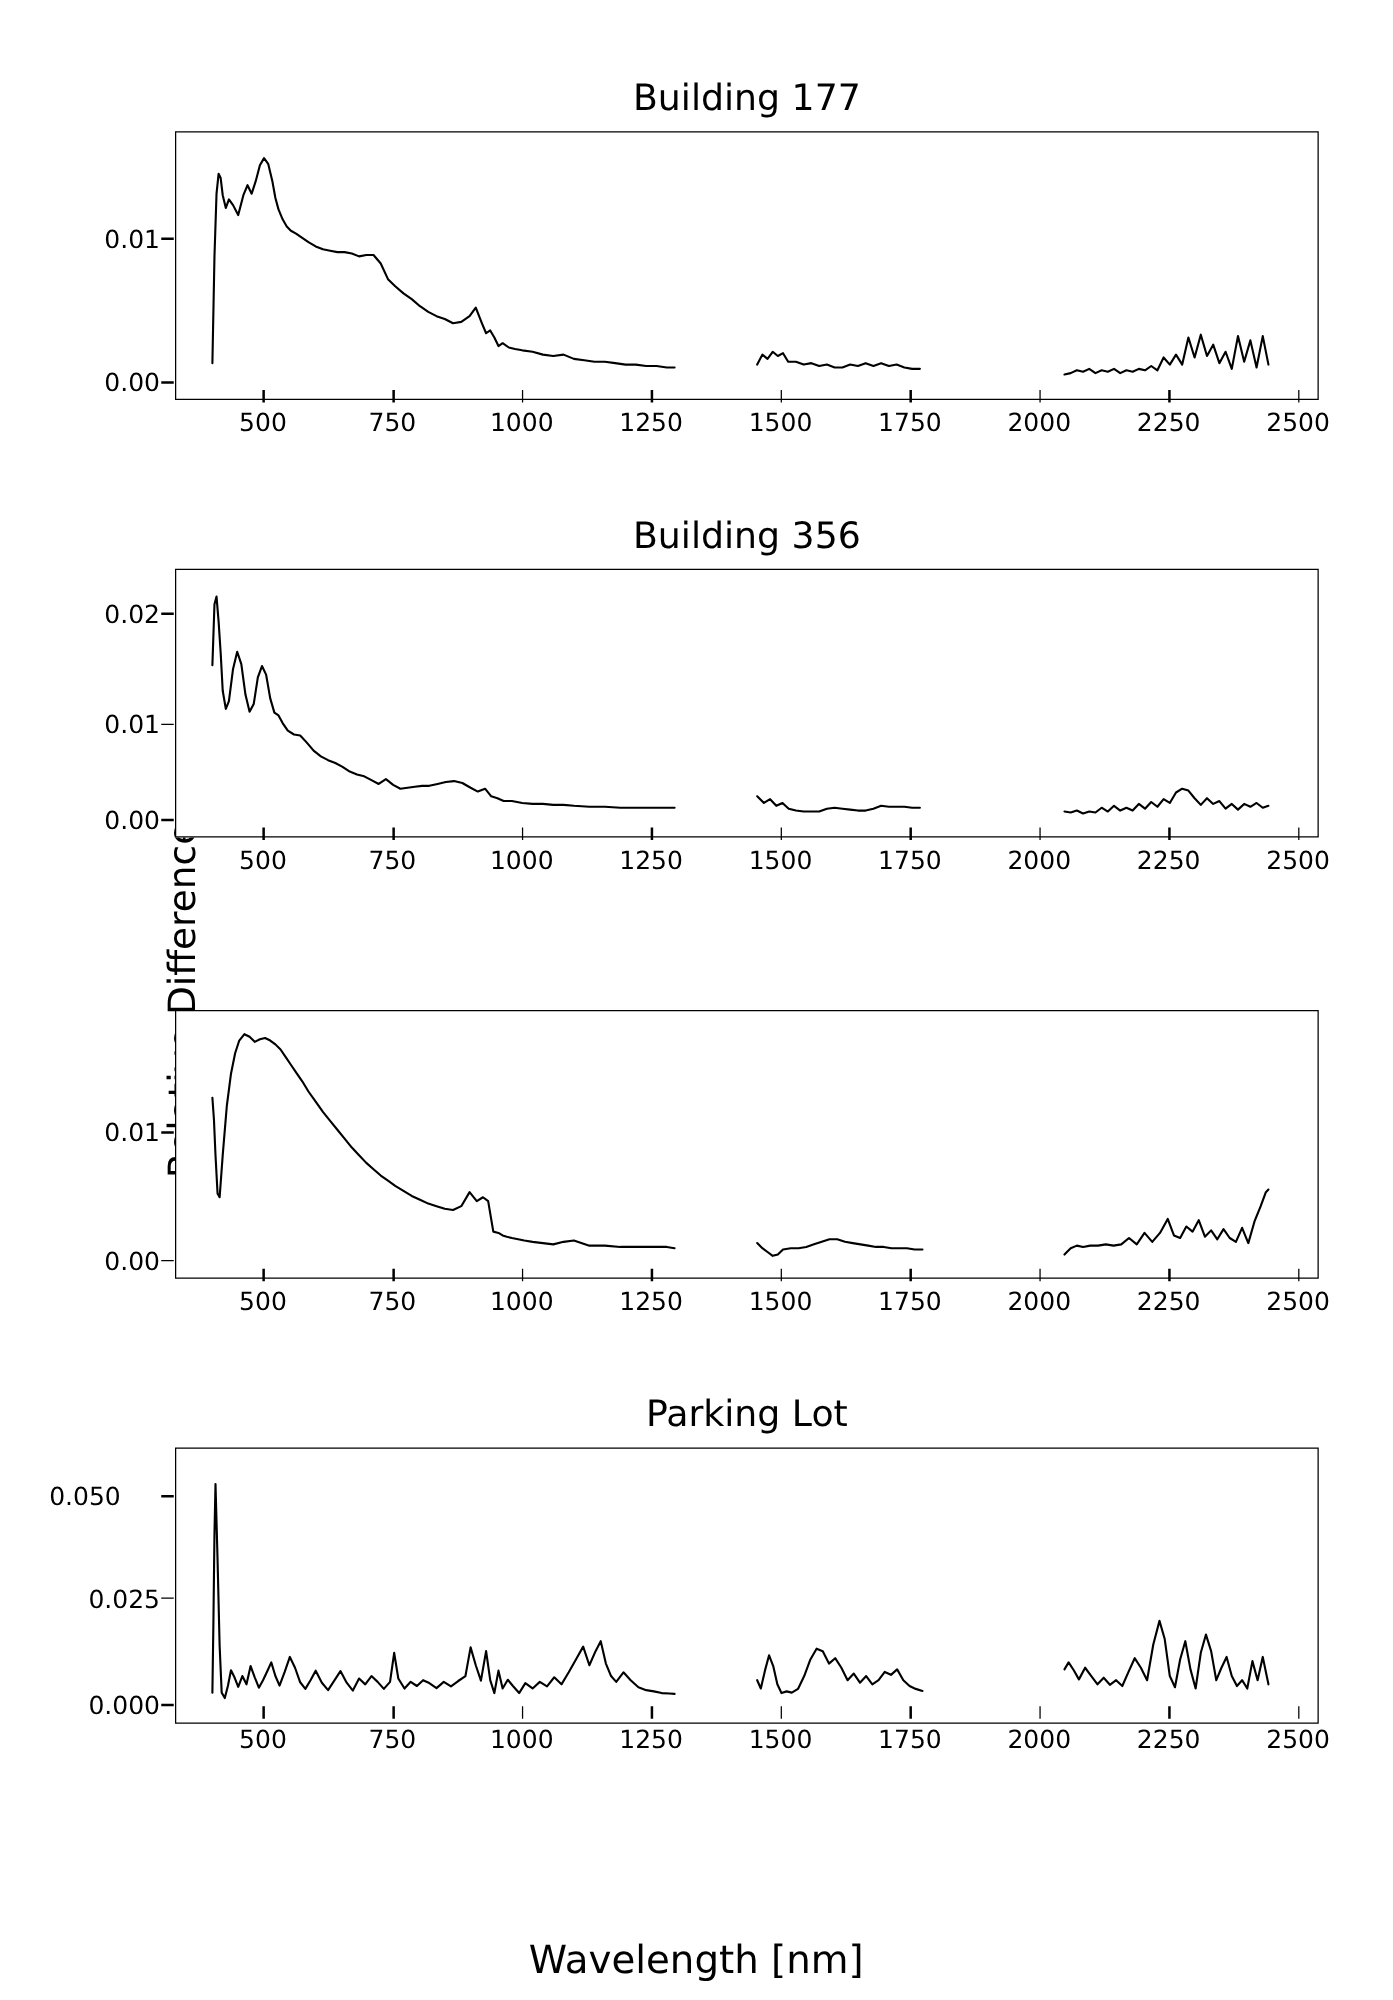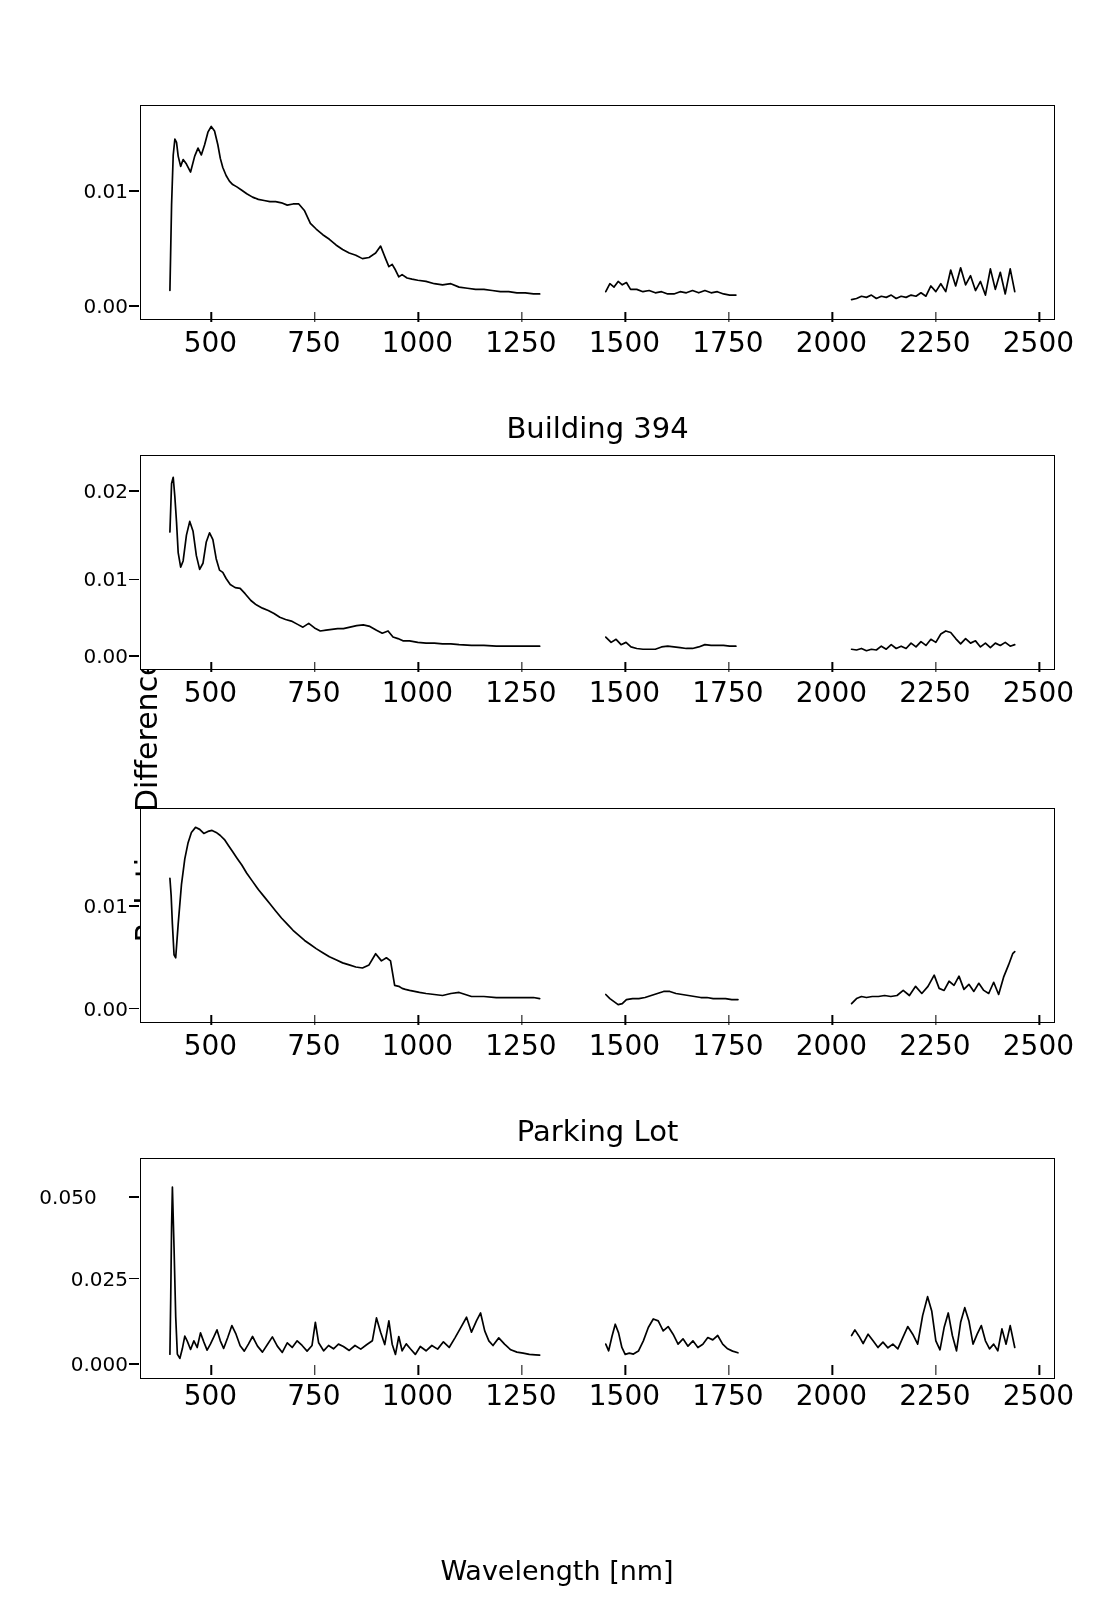--- a/index.html
+++ b/index.html
@@ -20,21 +20,21 @@
     transform:translateY(-50%) rotate(-90deg);
     transform-origin:center center;
     font-size:30px;
     white-space:nowrap;
   }
   .xlabel-global {
     position:absolute;
     left:0; right:0;
     bottom:14px;
     text-align:center;
-    font-size:27px;
+    font-size:31px;
   }
   .panel { position:absolute; }
   .panel-title {
     position:absolute;
     left:0; right:0;
     top:-44px;
     text-align:center;
     font-size:29px;
   }
   .axes {
@@ -42,40 +42,41 @@
     left:0; top:0;
     width:100%; height:100%;
     border:1.6px solid #000;
     box-sizing:border-box;
     background:#fff;
   }
   .axes svg { display:block; width:100%; height:100%; }
   .tick-x {
     position:absolute;
     transform:translateX(-50%);
-    font-size:28px;
+    font-size:20px;
   }
   .tick-x .tl { position:absolute; left:50%; top:-10px; width:1.6px; height:10px; background:#000; }
   .tick-x .txt { display:block; padding-top:4px; white-space:nowrap; }
   .tick-y {
     position:absolute;
     text-align:right;
     font-size:20px;
     transform:translateY(-50%);
     white-space:nowrap;
   }
   .tick-y .tl { position:absolute; right:-11px; top:50%; margin-top:-0.8px; width:10px; height:1.6px; background:#000; }
 </style>
 </head>
 <body>
 
 <div id="figure">
   <div class="ylabel-global">Relative Difference</div>
   <div class="xlabel-global">Wavelength [nm]</div>
 <div class="panel" style="left: 140px; top: 105px; width: 915px; height: 215px;">
+      <div class="panel-title">Building 177</div>
       <div class="axes">
         <svg viewBox="0 0 915 215" preserveAspectRatio="none">
           <path d="M28.98 186.26 L30.64 100.03 L32.29 49.44 L33.95 33.34 L35.61 36.79 L37.26 50.59 L39.75 60.94 L42.23 54.04 L45.54 58.64 L49.68 66.68 L53.82 50.59 L57.14 42.54 L60.45 49.44 L63.76 39.09 L67.07 26.44 L70.38 20.70 L73.70 25.29 L77.01 39.09 L79.49 52.89 L81.98 62.09 L85.29 70.13 L88.60 75.88 L91.91 79.33 L96.05 81.63 L101.02 85.08 L105.99 88.53 L111.79 91.98 L117.58 94.28 L123.38 95.43 L129.18 96.58 L134.97 96.58 L140.77 97.73 L146.57 100.03 L152.36 98.88 L158.16 98.88 L163.95 105.78 L169.75 118.42 L175.55 124.17 L182.17 129.92 L188.80 134.52 L195.42 140.27 L202.05 144.87 L208.67 148.32 L215.29 150.61 L221.92 154.06 L228.54 152.91 L235.17 148.32 L240.14 141.42 L245.10 154.06 L248.42 162.11 L251.73 159.81 L255.04 165.56 L258.35 172.46 L261.67 170.16 L266.63 173.61 L271.60 174.76 L277.40 175.91 L285.68 177.06 L293.96 179.36 L302.24 180.51 L310.52 179.36 L318.80 182.81 L327.08 183.96 L335.36 185.11 L343.64 185.11 L351.92 186.26 L360.20 187.41 L368.48 187.41 L376.76 188.56 L385.05 188.56 L393.33 189.71 L399.54 189.71 " fill="none" stroke="#000000" stroke-width="1.7" stroke-linejoin="round" stroke-linecap="round"></path>
           <path d="M465.78 187.41 L469.92 179.36 L474.06 182.81 L478.20 177.06 L482.34 180.51 L486.48 178.21 L490.62 185.11 L496.83 185.11 L503.04 187.41 L509.25 186.26 L515.46 188.56 L521.67 187.41 L527.88 189.71 L534.10 189.71 L540.31 187.41 L546.52 188.56 L552.73 186.26 L558.94 188.56 L565.15 186.26 L571.36 188.56 L577.57 187.41 L583.78 189.71 L589.99 190.86 L596.20 190.86 " fill="none" stroke="#000000" stroke-width="1.7" stroke-linejoin="round" stroke-linecap="round"></path>
           <path d="M712.13 195.45 L717.10 194.30 L722.06 192.01 L727.03 193.16 L732.00 190.86 L736.97 194.30 L741.94 192.01 L746.90 193.16 L751.87 190.86 L756.84 194.30 L761.81 192.01 L766.78 193.16 L771.75 190.86 L776.71 192.01 L781.68 188.56 L786.65 192.01 L791.62 181.66 L796.59 187.41 L801.56 179.36 L806.52 187.41 L811.49 165.56 L816.46 181.66 L821.43 163.26 L826.40 180.51 L831.37 171.31 L836.33 186.26 L841.30 177.06 L846.27 190.86 L851.24 164.41 L856.21 185.11 L861.18 167.86 L866.14 189.71 L871.11 164.41 L875.67 187.41 " fill="none" stroke="#000000" stroke-width="1.7" stroke-linejoin="round" stroke-linecap="round"></path>
         </svg>
       </div>
       <div class="tick-x" style="left: 70.3846px; top: 217px;">
         <span class="tl"></span>
         <span class="txt">500</span>
@@ -109,21 +110,21 @@
         <span class="txt">2250</span>
       </div>
       <div class="tick-x" style="left: 898.439px; top: 217px;">
         <span class="tl"></span>
         <span class="txt">2500</span>
       </div>
       <div class="tick-y" style="top: 201.203px; left: -132px; width: 120px;"><span class="tl"></span>0.00</div>
       <div class="tick-y" style="top: 86.2299px; left: -132px; width: 120px;"><span class="tl"></span>0.01</div>
     </div>
     <div class="panel" style="left: 140px; top: 455px; width: 915px; height: 215px;">
-      <div class="panel-title">Building 394</div>
+      <div class="panel-title">Building 356</div>
       <div class="axes">
         <svg viewBox="0 0 915 215" preserveAspectRatio="none">
           <path d="M28.98 76.79 L30.64 27.64 L32.29 21.50 L33.95 41.46 L35.61 66.80 L37.26 97.52 L39.75 112.11 L42.23 105.96 L45.54 79.86 L48.86 66.04 L52.17 76.02 L55.48 100.59 L58.79 114.41 L62.10 108.27 L65.42 86.77 L68.73 77.55 L72.04 84.46 L75.35 103.66 L78.67 115.18 L81.98 117.48 L85.29 123.63 L89.43 129.77 L94.40 132.84 L99.37 133.61 L104.33 138.98 L110.13 145.89 L115.93 150.50 L121.72 153.57 L127.52 155.88 L133.32 158.95 L139.11 162.79 L144.91 165.09 L150.71 166.63 L156.50 169.70 L162.30 172.77 L168.10 168.93 L173.89 173.54 L179.69 176.61 L185.48 175.84 L191.28 175.07 L197.08 174.30 L202.87 174.30 L209.50 172.77 L216.12 171.23 L222.75 170.46 L229.37 172.00 L236.00 175.84 L241.79 178.91 L247.59 176.61 L252.56 182.75 L257.52 184.29 L262.49 186.59 L269.12 186.59 L277.40 188.13 L285.68 188.89 L293.96 188.89 L302.24 189.66 L310.52 189.66 L318.80 190.43 L331.22 191.20 L343.64 191.20 L356.06 191.96 L368.48 191.96 L380.90 191.96 L393.33 191.96 L399.54 191.96 " fill="none" stroke="#000000" stroke-width="1.7" stroke-linejoin="round" stroke-linecap="round"></path>
           <path d="M465.78 182.75 L471.16 188.13 L476.13 185.05 L481.10 190.43 L486.07 188.13 L491.04 192.73 L496.83 194.27 L503.04 195.04 L509.25 195.04 L515.46 195.04 L521.67 192.73 L527.88 191.96 L534.10 192.73 L540.31 193.50 L546.52 194.27 L552.73 194.27 L558.94 192.73 L565.15 190.43 L571.36 191.20 L577.57 191.20 L583.78 191.20 L589.99 191.96 L596.20 191.96 " fill="none" stroke="#000000" stroke-width="1.7" stroke-linejoin="round" stroke-linecap="round"></path>
           <path d="M712.13 195.04 L717.10 195.80 L722.06 194.27 L727.03 196.57 L732.00 195.04 L736.97 195.80 L741.94 191.96 L746.90 195.04 L751.87 190.43 L756.84 194.27 L761.81 191.96 L766.78 194.27 L771.75 188.89 L776.71 192.73 L781.68 187.36 L786.65 191.20 L791.62 185.05 L796.59 188.13 L801.56 179.68 L806.52 176.61 L811.49 178.14 L816.46 184.29 L821.43 189.66 L826.40 184.29 L831.37 188.89 L836.33 186.59 L841.30 192.73 L846.27 188.89 L851.24 193.50 L856.21 188.89 L861.18 191.20 L866.14 188.13 L871.11 191.96 L875.67 190.43 " fill="none" stroke="#000000" stroke-width="1.7" stroke-linejoin="round" stroke-linecap="round"></path>
         </svg>
       </div>
       <div class="tick-x" style="left: 70.3846px; top: 217px;">
         <span class="tl"></span>
         <span class="txt">500</span>

